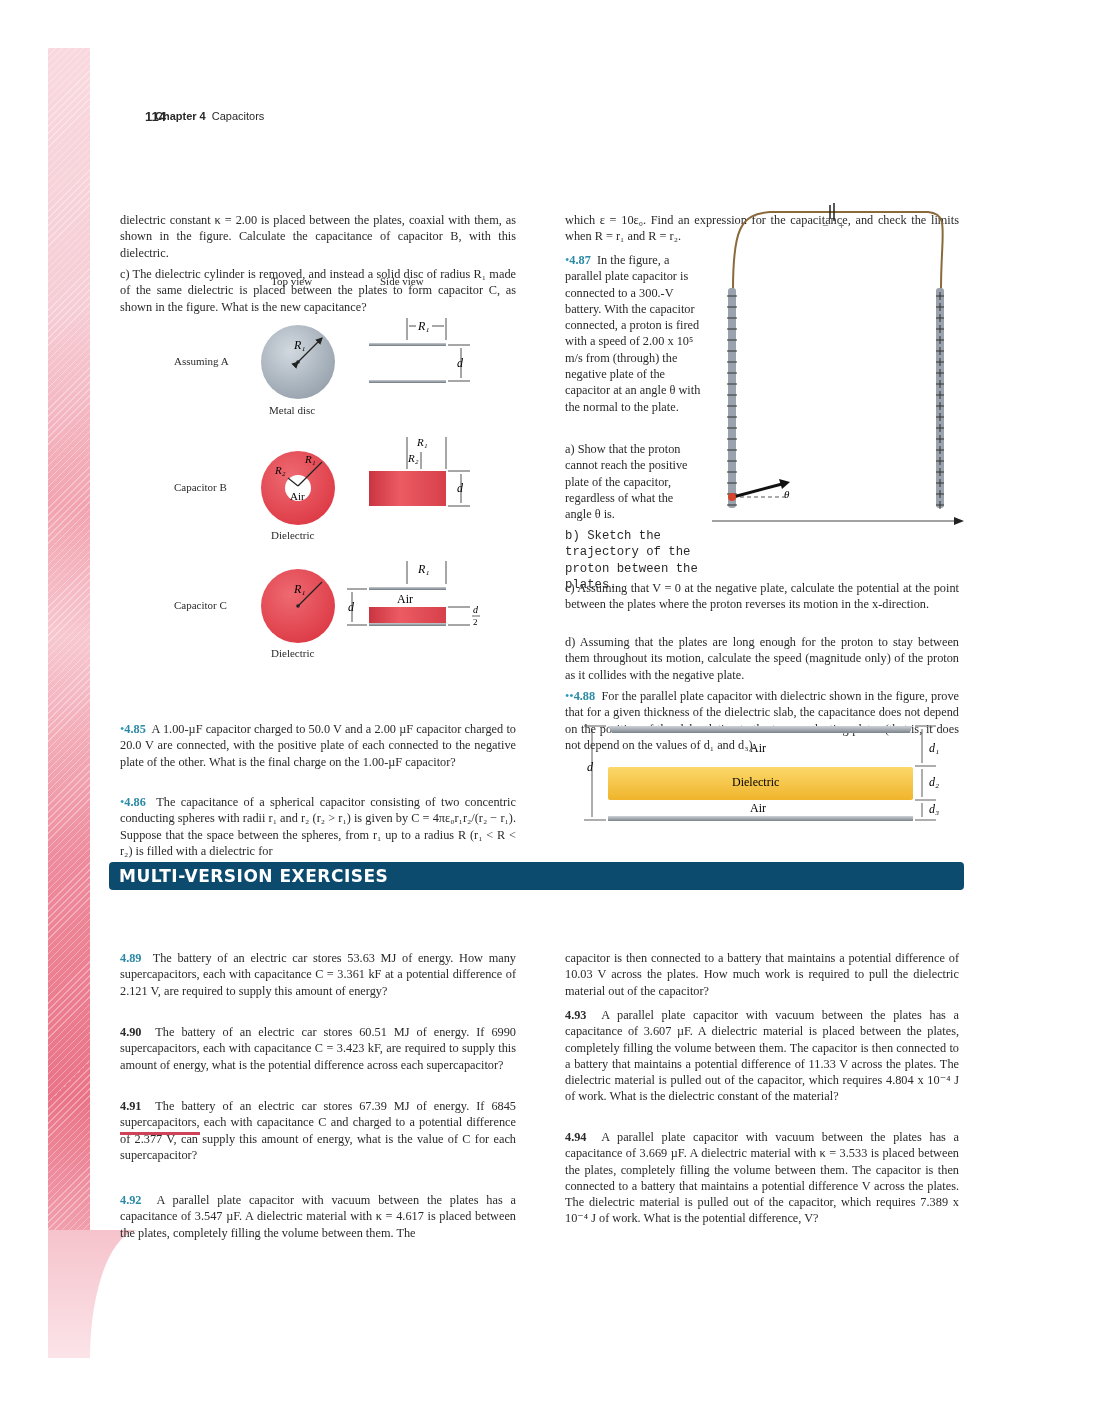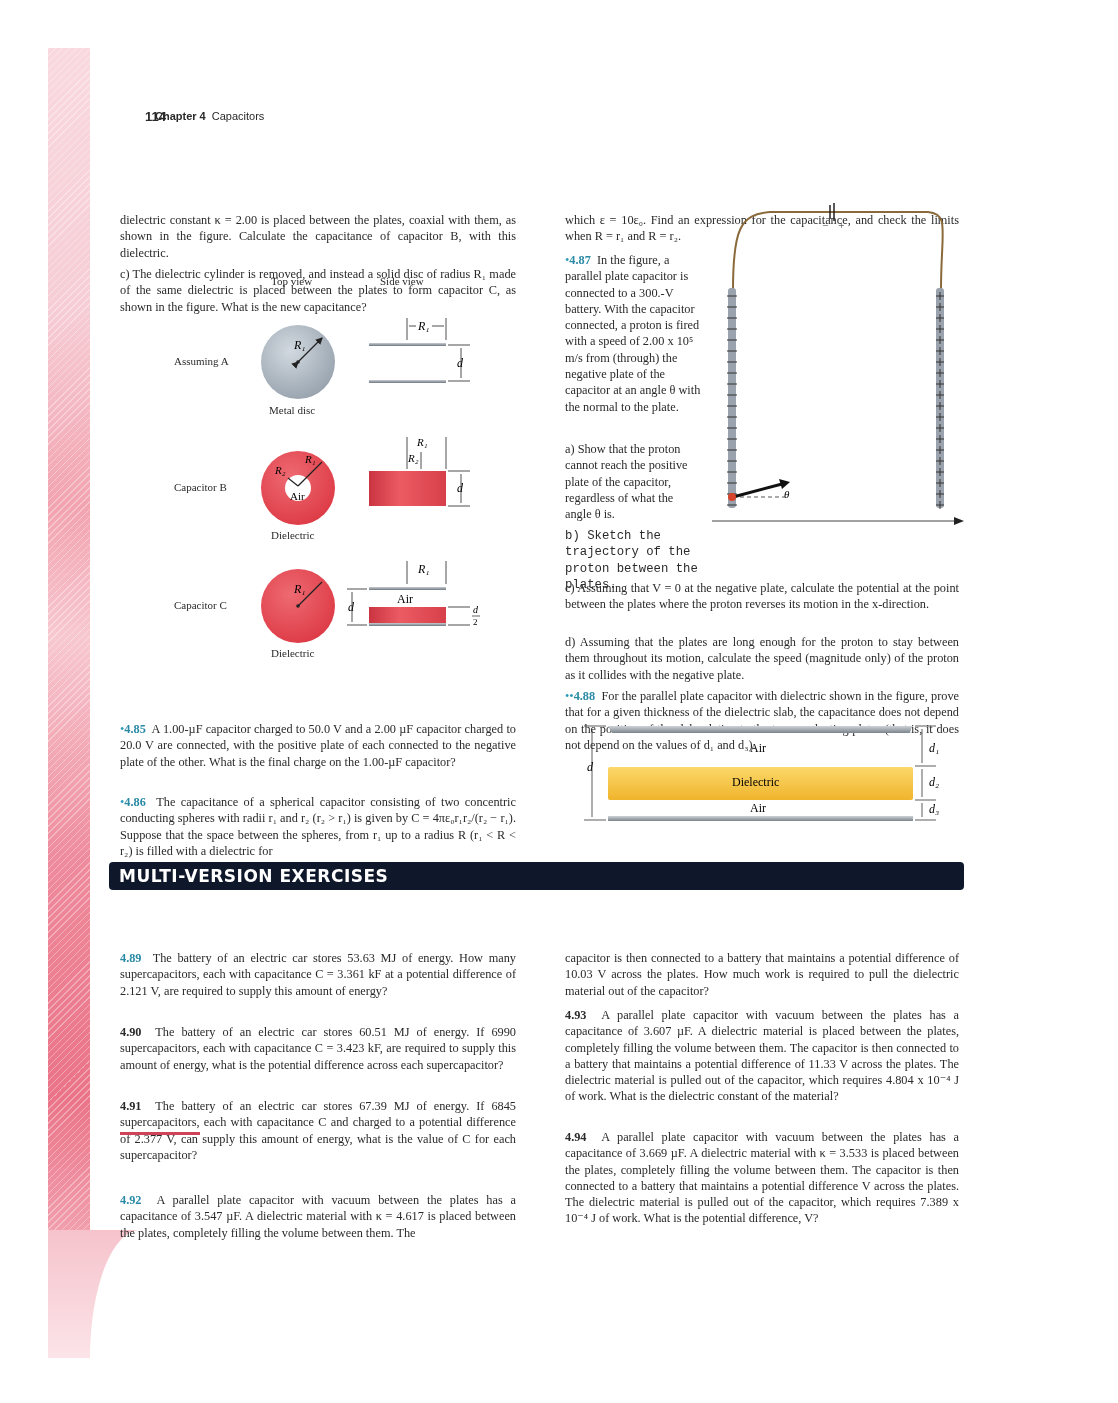--- a/index.html
+++ b/index.html
@@ -17,21 +17,21 @@
   .hdr .num { font-weight:bold;margin-left:36px; }
   .hdr .chap { position:absolute; left:46px; top:1px; white-space:nowrap; font-size:11px; }
   .hdr .chap b { font-weight:bold; margin-right:6px; }
   .p { position:absolute; font-size:12.3px; line-height:16.3px; text-align:justify;margin-top:45px; }
   .col-l { left:120px; width:396px; }
   .col-r { left:565px; width:394px; }
   .pn { font-weight:bold; color:#2a2a2a;text-align:right; }
   .pn.teal { color:#2a8aa6; }
   .dot { color:#2a9ab8; }
   .lbl { position:absolute; font-size:11px; white-space:nowrap; }
-  .banner { position:absolute; left:109px; top:862px; width:855px; height:28px; background:#0f172a;
+  .banner { position:absolute; left:109px; top:862px; width:855px; height:28px; background:#0c4a6e;
     border-radius:4px; }
   .banner span { position:absolute; left:10px; top:4px; color:#fff; font-family:"DejaVu Sans","Liberation Sans",sans-serif;
     font-weight:bold; font-size:17px; letter-spacing:.5px; }
   .sep { position:absolute; left:120px; top:1132px; width:80px; height:3px; background:#cf4257; }
   svg { position:absolute; overflow:visible; }
 </style>
 </head>
 <body>
 
 <div class="strip"></div>

